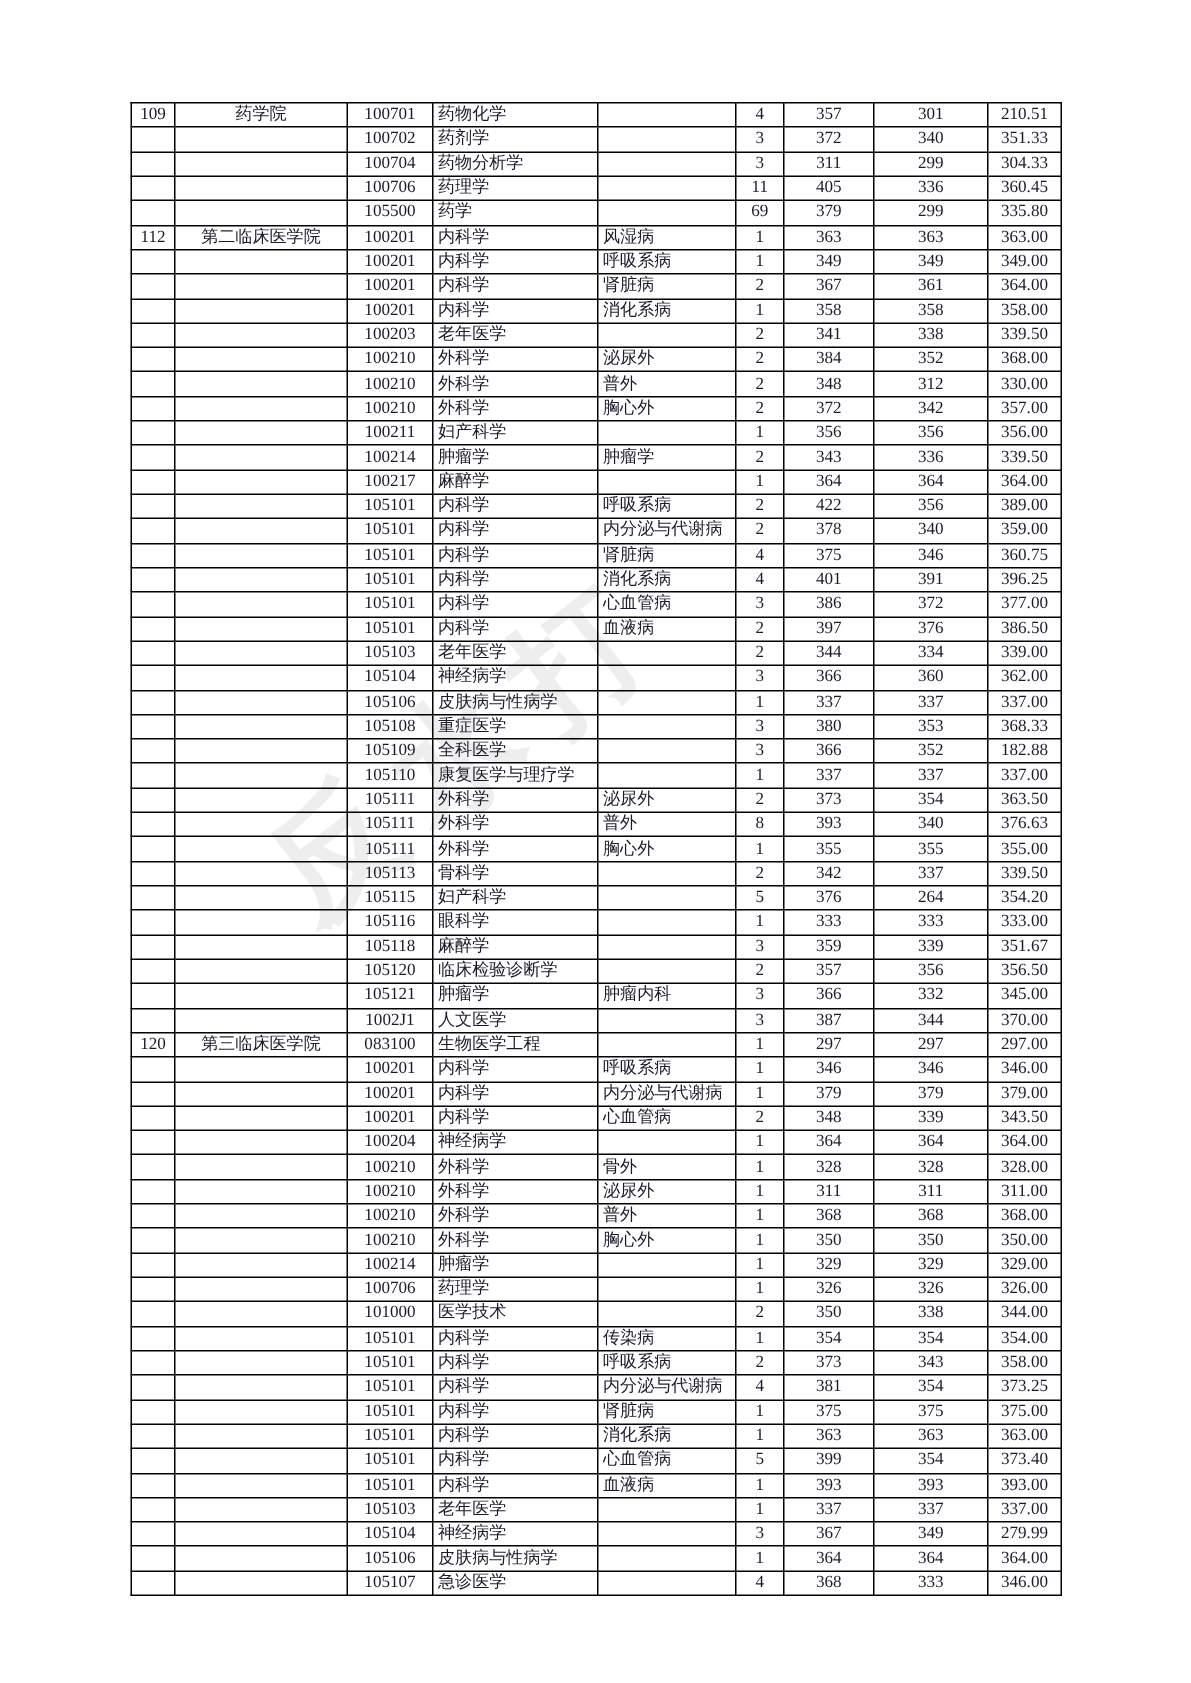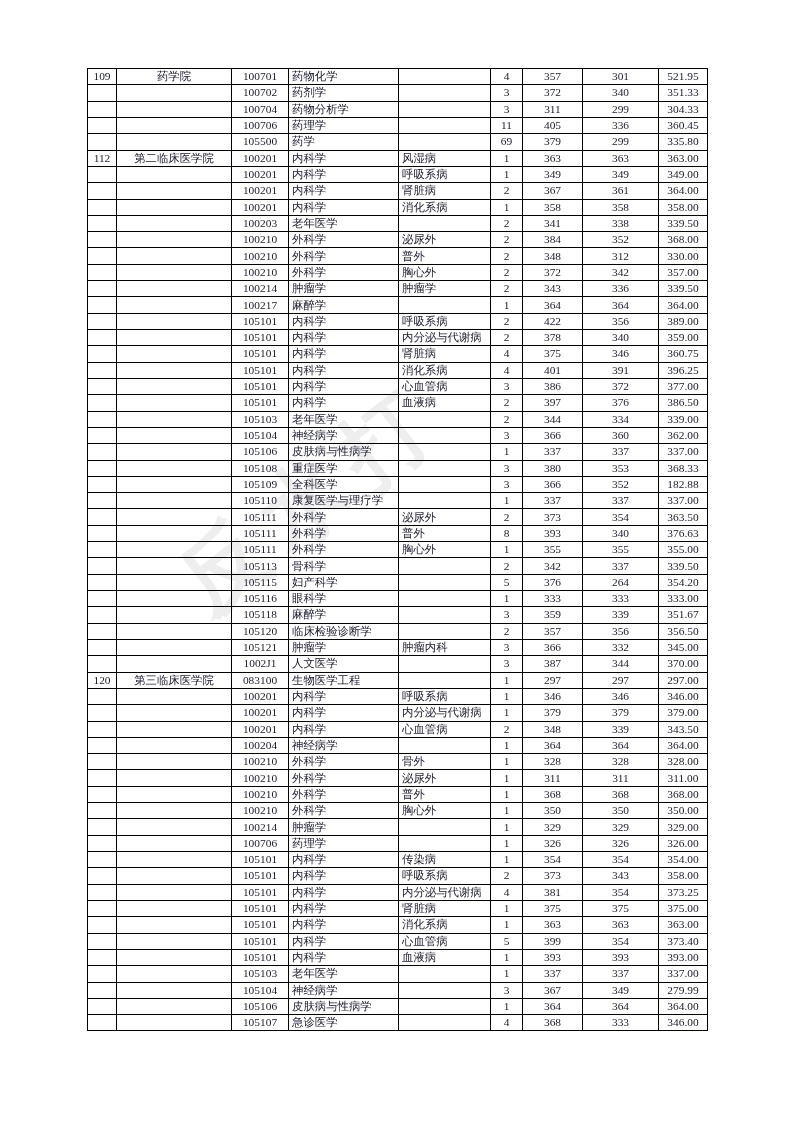--- a/index.html
+++ b/index.html
@@ -114,21 +114,21 @@
       <tbody id="table-body">
           <tr>
             <td class="dept-code">109</td>
             <td class="dept-name">药学院</td>
             <td class="major-code">100701</td>
             <td class="major-name">药物化学</td>
             <td class="direction"></td>
             <td class="count">4</td>
             <td class="max">357</td>
             <td class="min">301</td>
-            <td class="avg">521.95</td>
+            <td class="avg">210.51</td>
           </tr>
           <tr>
             <td class="dept-code"></td>
             <td class="dept-name"></td>
             <td class="major-code">100702</td>
             <td class="major-name">药剂学</td>
             <td class="direction"></td>
             <td class="count">3</td>
             <td class="max">372</td>
             <td class="min">340</td>
@@ -247,20 +247,31 @@
           <tr>
             <td class="dept-code"></td>
             <td class="dept-name"></td>
             <td class="major-code">100210</td>
             <td class="major-name">外科学</td>
             <td class="direction">胸心外</td>
             <td class="count">2</td>
             <td class="max">372</td>
             <td class="min">342</td>
             <td class="avg">357.00</td>
+          </tr>
+          <tr>
+            <td class="dept-code"></td>
+            <td class="dept-name"></td>
+            <td class="major-code">100211</td>
+            <td class="major-name">妇产科学</td>
+            <td class="direction"></td>
+            <td class="count">1</td>
+            <td class="max">356</td>
+            <td class="min">356</td>
+            <td class="avg">356.00</td>
           </tr>
           <tr>
             <td class="dept-code"></td>
             <td class="dept-name"></td>
             <td class="major-code">100214</td>
             <td class="major-name">肿瘤学</td>
             <td class="direction">肿瘤学</td>
             <td class="count">2</td>
             <td class="max">343</td>
             <td class="min">336</td>
@@ -636,20 +647,31 @@
             <td class="major-name">药理学</td>
             <td class="direction"></td>
             <td class="count">1</td>
             <td class="max">326</td>
             <td class="min">326</td>
             <td class="avg">326.00</td>
           </tr>
           <tr>
             <td class="dept-code"></td>
             <td class="dept-name"></td>
+            <td class="major-code">101000</td>
+            <td class="major-name">医学技术</td>
+            <td class="direction"></td>
+            <td class="count">2</td>
+            <td class="max">350</td>
+            <td class="min">338</td>
+            <td class="avg">344.00</td>
+          </tr>
+          <tr>
+            <td class="dept-code"></td>
+            <td class="dept-name"></td>
             <td class="major-code">105101</td>
             <td class="major-name">内科学</td>
             <td class="direction">传染病</td>
             <td class="count">1</td>
             <td class="max">354</td>
             <td class="min">354</td>
             <td class="avg">354.00</td>
           </tr>
           <tr>
             <td class="dept-code"></td>

